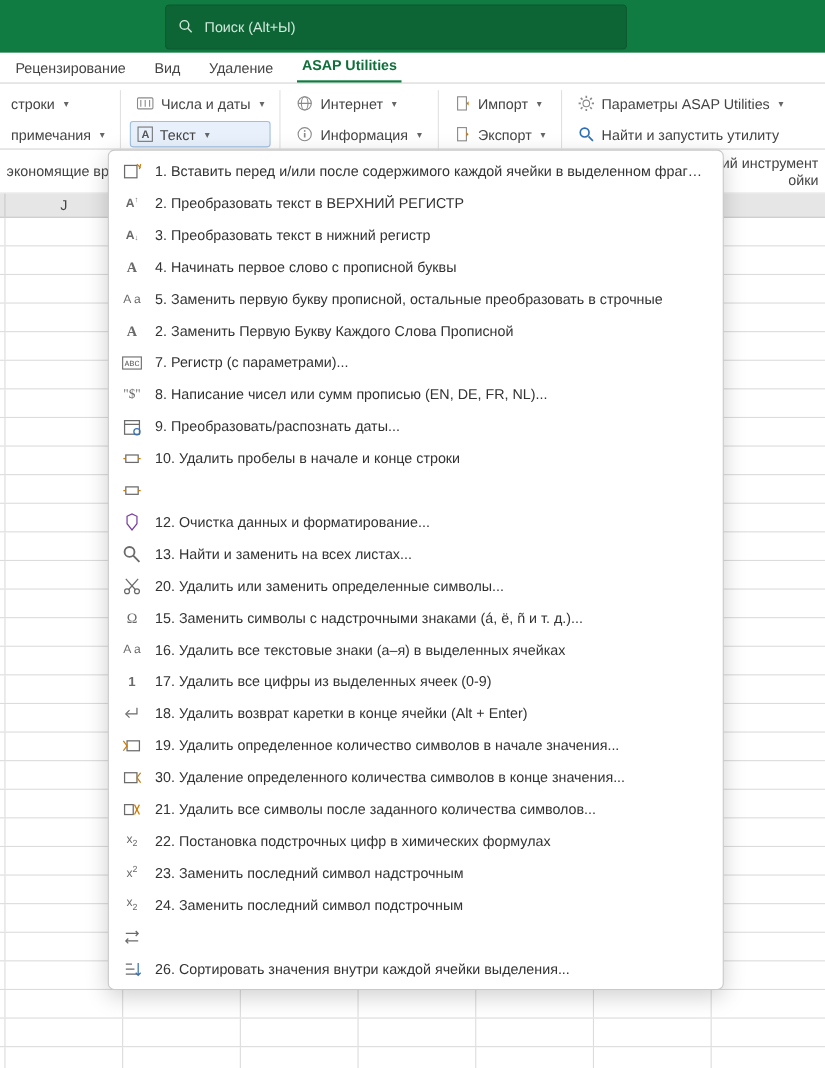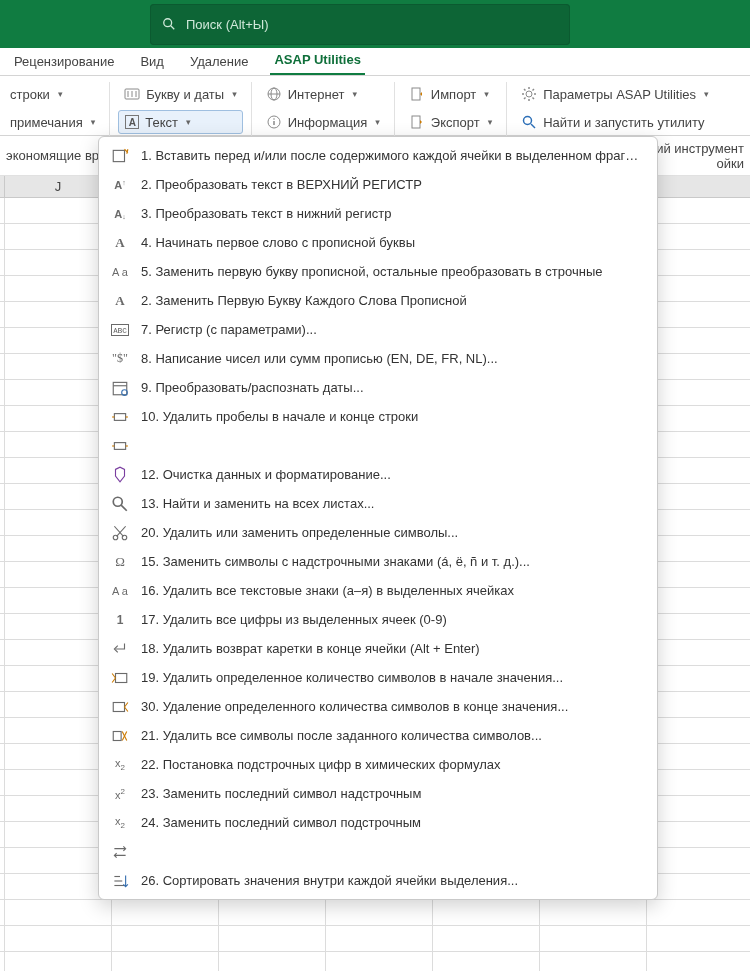--- a/index.html
+++ b/index.html
@@ -89,21 +89,21 @@
   <div class="ribbon-sep"></div>
 
   <div class="ribbon-col">
     <div class="ribbon-btn">
       <svg class="ico" viewBox="0 0 16 16">
           <rect x="1" y="3" width="14" height="10" rx="1" fill="none" stroke="#8a8a8a"></rect>
           <line x1="4" y1="5" x2="4" y2="11" stroke="#8a8a8a"></line>
           <line x1="8" y1="5" x2="8" y2="11" stroke="#8a8a8a"></line>
           <line x1="12" y1="5" x2="12" y2="11" stroke="#8a8a8a"></line>
         </svg>
-      <span>Букву и даты</span>
+      <span>Числа и даты</span>
         <span class="chev">▾</span>
     </div>
     <div class="ribbon-btn highlight">
       <span class="ico-boxA">A</span>
       <span>Текст</span>
         <span class="chev">▾</span>
     </div>
   </div>
   <div class="ribbon-sep"></div>
 

